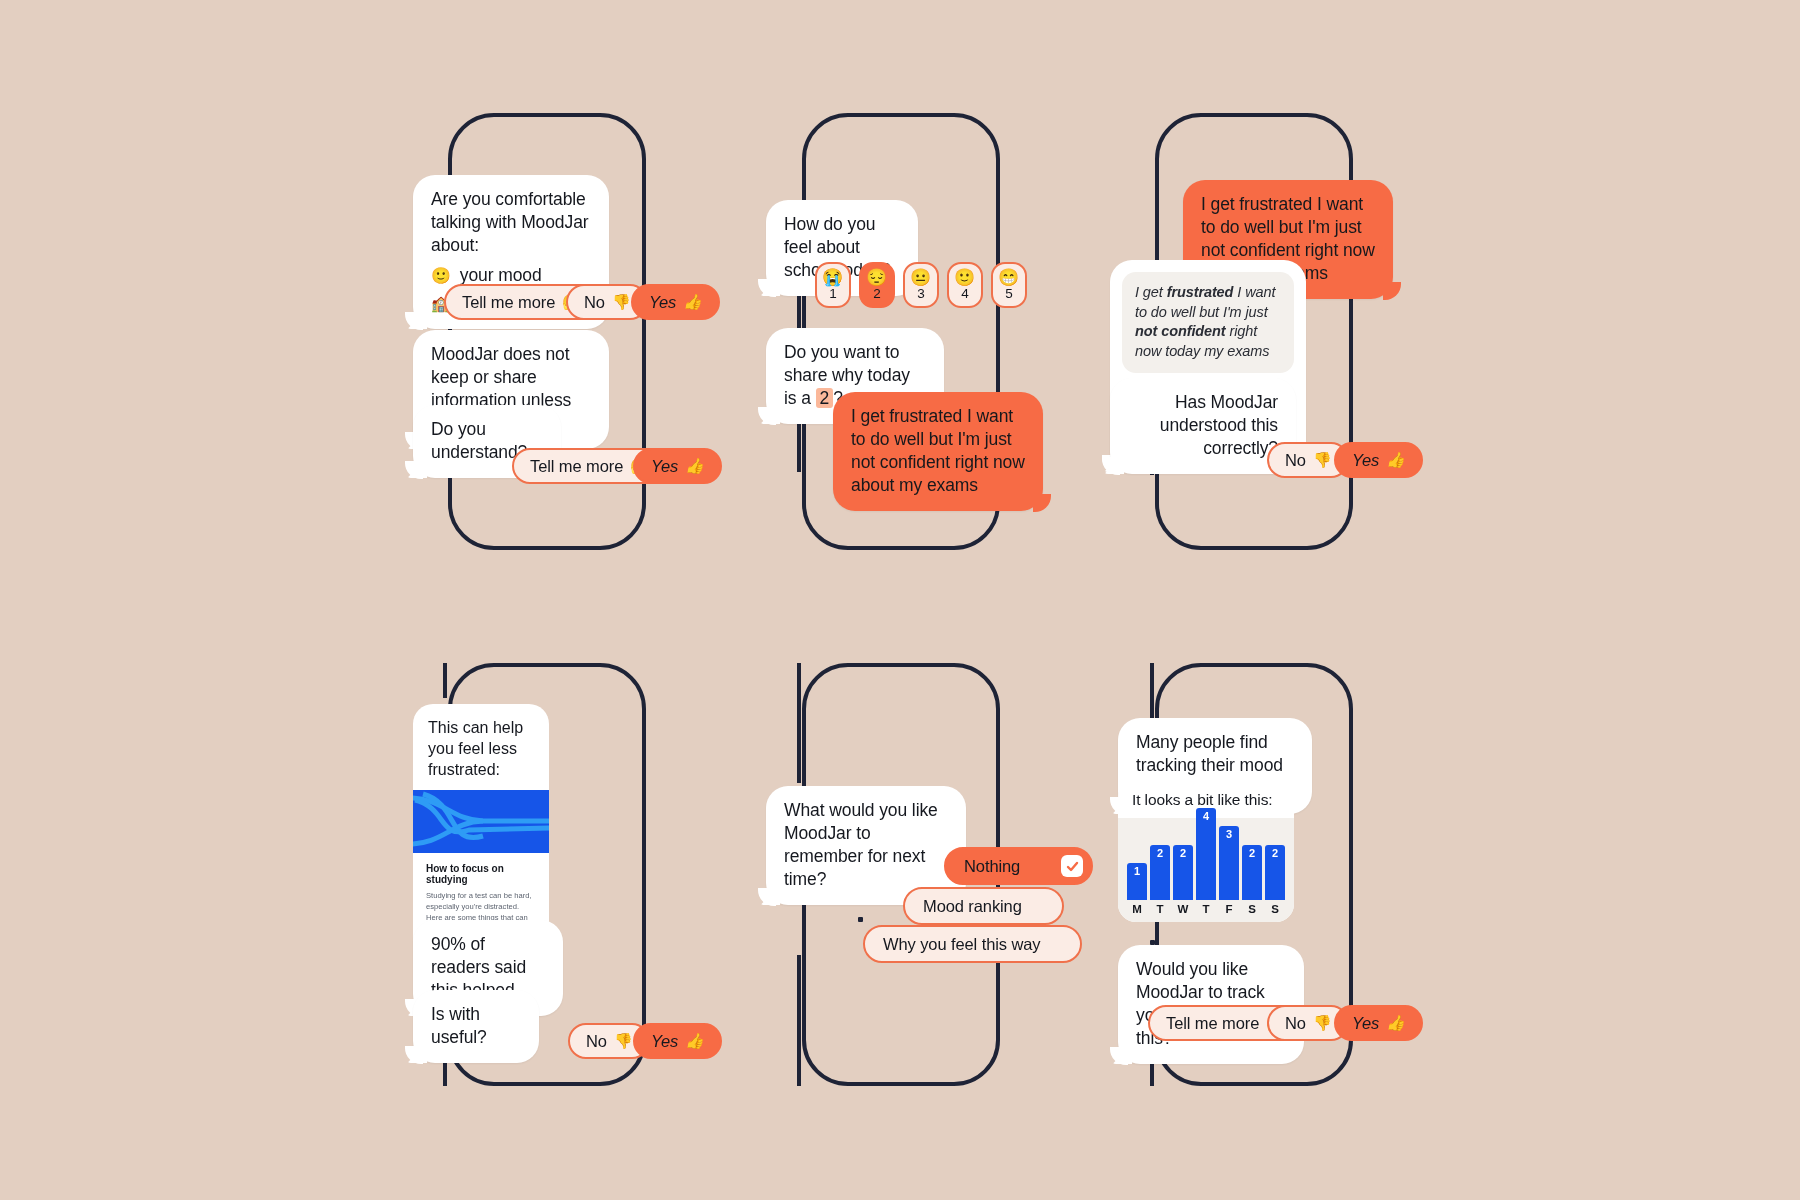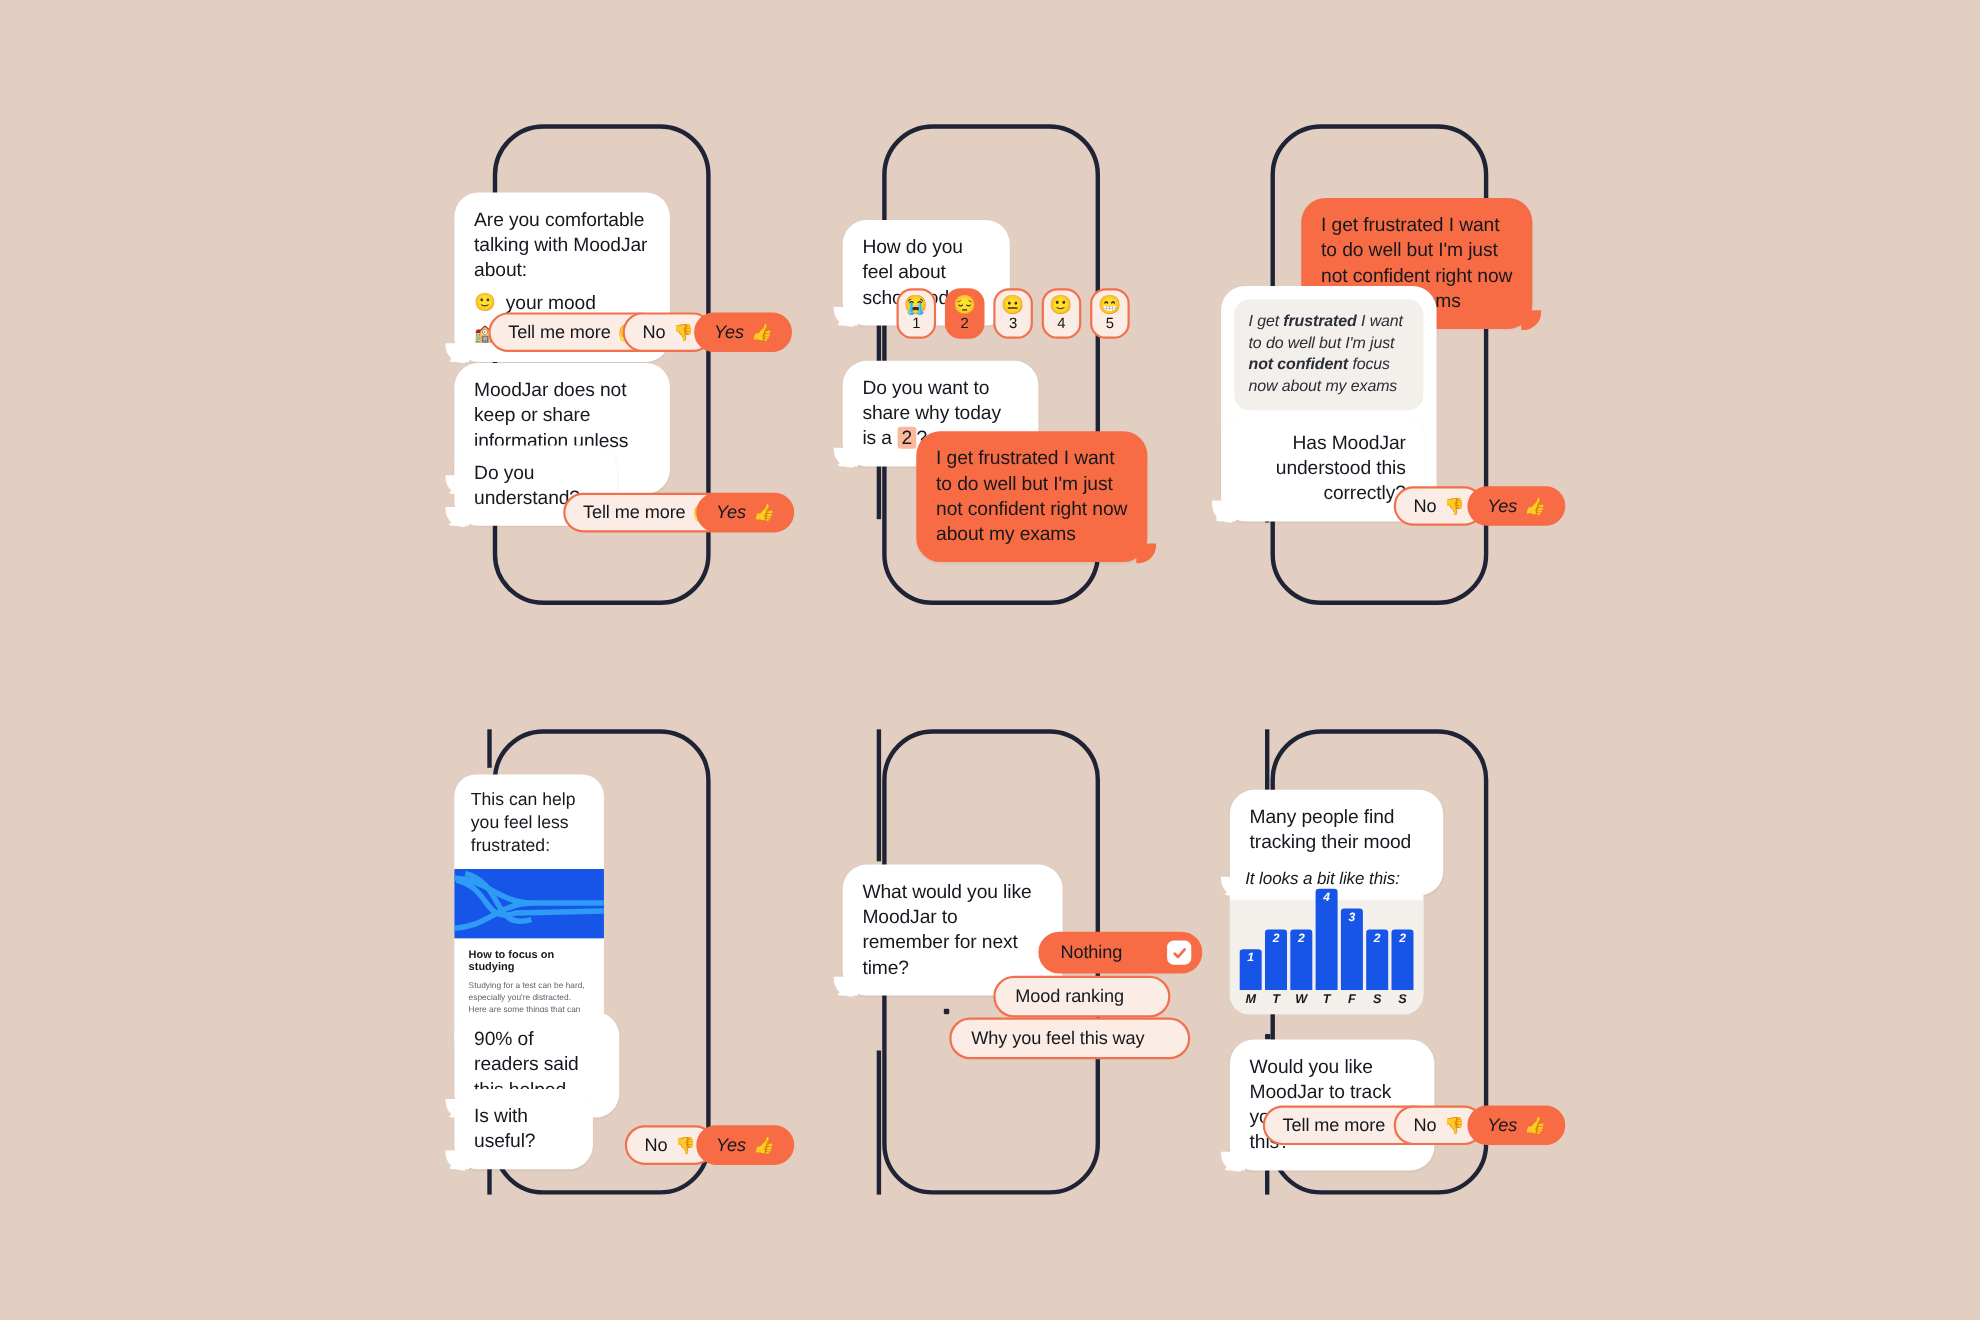--- a/index.html
+++ b/index.html
@@ -154,21 +154,20 @@
   .box svg{display:block;}
 
   
   .chartcard{
     position:absolute;
     width:176px;
     background:#ffffff;
     border-radius:18px;
     overflow:hidden;
     box-sizing:border-box;
-    font-style:italic;
   }
   .chartcard .chhead{padding:11px 14px 9px 14px;font-size:15.5px;color:#15181f;letter-spacing:-0.1px;}
   .chartcard .plot{
     background:#f3f0ec;
     padding:8px 9px 7px 9px;
     height:104px;
     box-sizing:border-box;
     display:flex;align-items:flex-end;justify-content:space-between;
   }
   .bcol{width:20px;display:flex;flex-direction:column;align-items:center;}
@@ -274,21 +273,21 @@
   <div class="phone" style="left:1155px;top:113px;width:198px;height:437px;"></div>
 
   <div class="conn" style="left:1150px;top:260px;height:110px;"></div>
   <div class="dot" style="left:1150px;top:378px;"></div>
   <div class="conn" style="left:1150px;top:425px;height:50px;"></div>
 
   <div class="bub user tail-r" style="left:1183px;top:180px;width:210px;">I get frustrated I want to do well but I'm just not confident right now about my exams</div>
 
   <div class="bub bot tail-l" style="left:1110px;top:260px;width:196px;padding:12px;">
     <div class="echo">
-      <span>I get </span><b>frustrated</b><span> I want to do well but I'm just </span><b>not confident</b><span> focus now about my exams</span>
+      <span>I get </span><b>frustrated</b><span> I want to do well but I'm just </span><b>not confident</b><span> right now today my exams</span>
     </div>
     <div style="margin-top:11px;font-size:17.5px;line-height:1.45;">
       <span>You said you are</span>
       <span class="hl">frustrated</span>
       <span>and</span>
       <span class="hl">not confident</span><span>.</span>
     </div>
   </div>
 
   <div class="bub bot tail-l" style="left:1110px;top:378px;width:186px;text-align:right;">Has MoodJar understood this correctly?</div>

